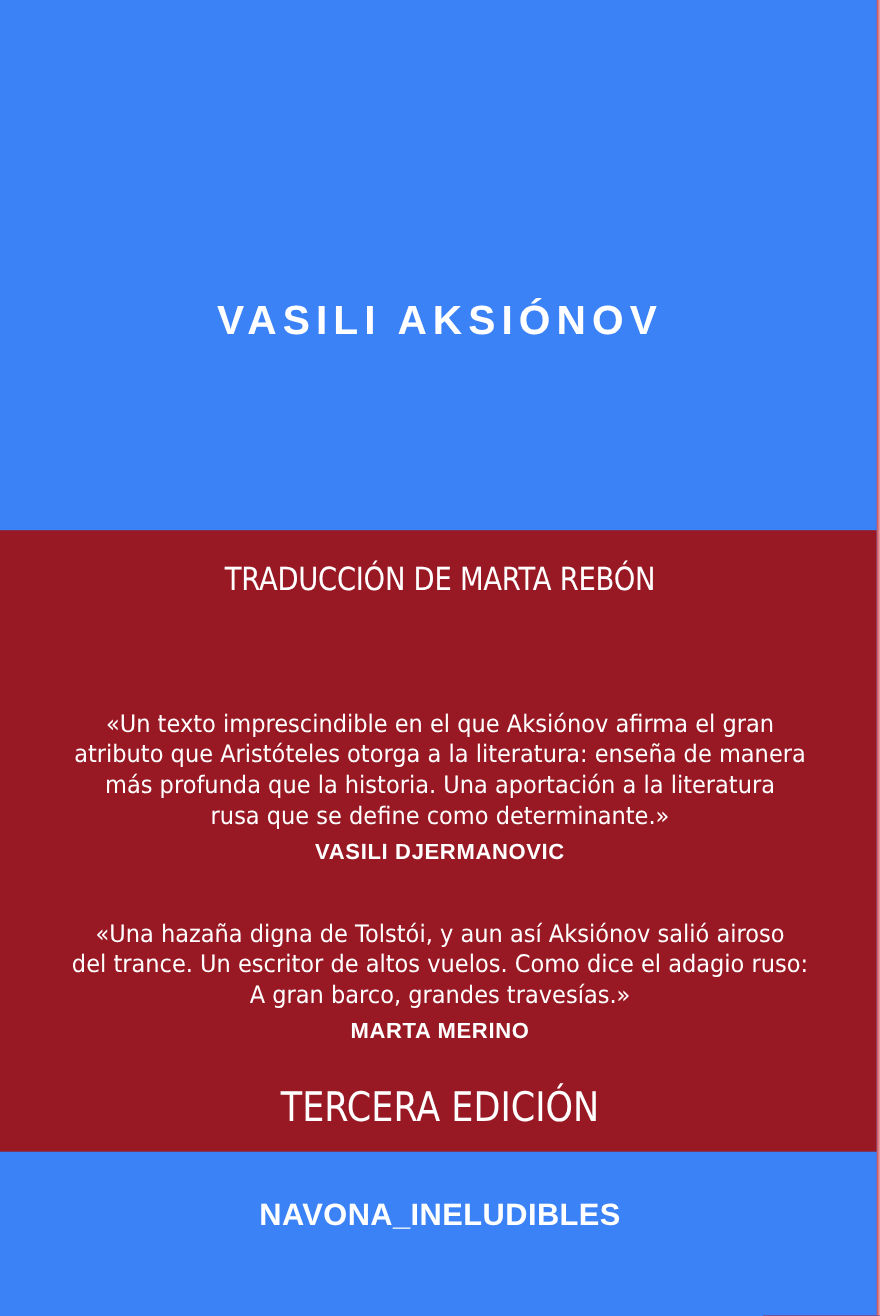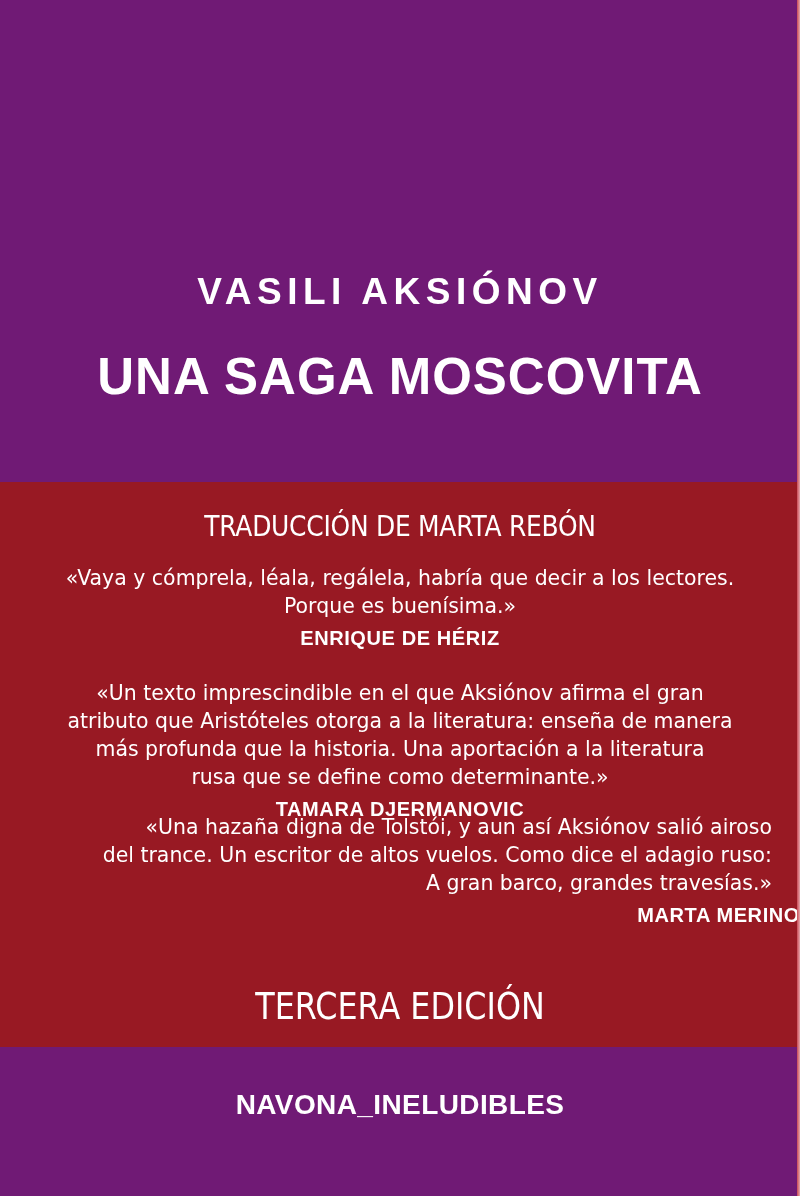--- a/index.html
+++ b/index.html
@@ -3,21 +3,21 @@
 <meta charset="utf-8">
 <style>
   html, body { margin: 0; padding: 0; }
   body {
     width: 800px; height: 1196px; overflow: hidden;
     background: #b41624;
     font-family: "Liberation Sans", "DejaVu Sans", sans-serif;
     color: #ffffff;
     position: relative;
   }
-  .cover { position: absolute; inset: 0; background: #701a75; }
+  .cover { position: absolute; inset: 0; background: #3b82f6; }
   .edge-strip {
     position: absolute; top: 0; right: 0; width: 3px; height: 1196px;
     background: linear-gradient(to right, #c94a55, #e7a9ae);
   }
   .centered { position: absolute; left: 0; width: 800px; text-align: center; white-space: nowrap; }
   .author {
     top: 270px; font-size: 37px; font-weight: bold; letter-spacing: 5.5px; line-height: 44px;
   }
   .title {
     top: 348px; font-size: 51px; font-weight: bold; letter-spacing: 1px; line-height: 58px;
@@ -35,55 +35,49 @@
   .quote-line {
     display: block; font-size: 22px; line-height: 28px; white-space: nowrap;
     font-family: "DejaVu Sans", sans-serif;
     transform: scaleX(0.93); transform-origin: center;
   }
   .quote-author {
     display: block; font-size: 20px; font-weight: bold; line-height: 28px; margin-top: 4px;
     letter-spacing: 0.6px; white-space: nowrap;
   }
   .q1 { top: 564px; }
-  .q2 { top: 679px; }
-  .q3 { top: 813px; text-align: right; }
+  .q2 { top: 645px; }
+  .q3 { top: 836px; }
   .edition {
     top: 987px; font-size: 37px; line-height: 40px;
     font-family: "DejaVu Sans", sans-serif;
     transform: scaleX(0.86); transform-origin: center;
   }
   .collection {
     top: 1090px; font-size: 28px; font-weight: bold; line-height: 30px; letter-spacing: 0.4px;
   }
 </style>
 </head>
 <body>
 
 <div class="cover">
 
   <div class="centered author">VASILI AKSIÓNOV</div>
-  <div class="centered title">UNA SAGA MOSCOVITA</div>
 
   <div class="band"></div>
 
   <div class="centered translator">TRADUCCIÓN DE MARTA REBÓN</div>
 
-  <div class="quote-block q1">
-    <span class="quote-line">«Vaya y cómprela, léala, regálela, habría que decir a los lectores.</span>
-    <span class="quote-line">Porque es buenísima.»</span>
-    <span class="quote-author">ENRIQUE DE HÉRIZ</span>
-  </div>
 
   <div class="quote-block q2">
     <span class="quote-line">«Un texto imprescindible en el que Aksiónov afirma el gran</span>
     <span class="quote-line">atributo que Aristóteles otorga a la literatura: enseña de manera</span>
     <span class="quote-line">más profunda que la historia. Una aportación a la literatura</span>
     <span class="quote-line">rusa que se define como determinante.»</span>
-    <span class="quote-author">TAMARA DJERMANOVIC</span>
+    <span class="quote-author">VASILI DJERMANOVIC</span>
   </div>
 
   <div class="quote-block q3">
     <span class="quote-line">«Una hazaña digna de Tolstói, y aun así Aksiónov salió airoso</span>
     <span class="quote-line">del trance. Un escritor de altos vuelos. Como dice el adagio ruso:</span>
     <span class="quote-line">A gran barco, grandes travesías.»</span>
     <span class="quote-author">MARTA MERINO</span>
   </div>
 
   <div class="centered edition">TERCERA EDICIÓN</div>

